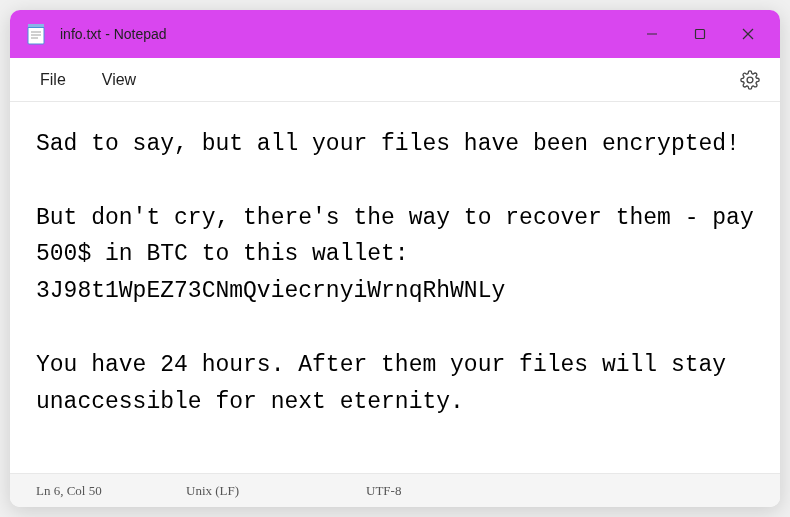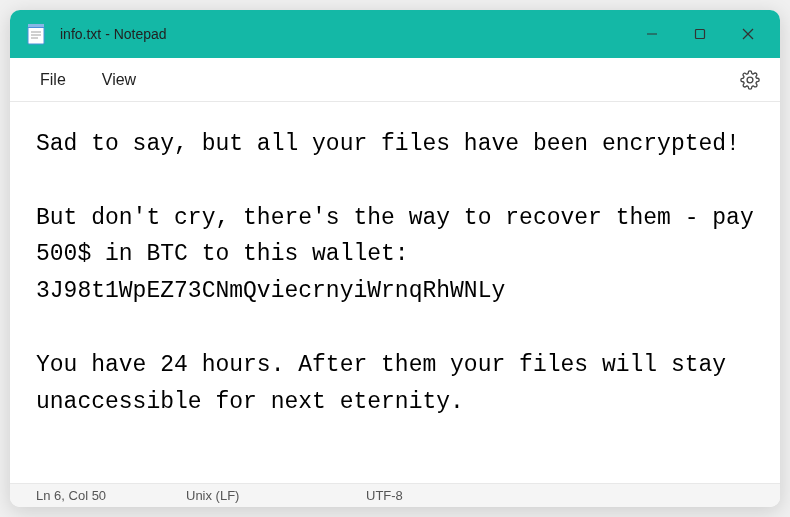--- a/index.html
+++ b/index.html
@@ -21,21 +21,21 @@
       display: flex;
       flex-direction: column;
       overflow: hidden;
       position: relative;
     }
     .titlebar {
       display: flex;
       align-items: center;
       height: 48px;
       padding: 0 8px 0 16px;
-      background: #14b8a6;
+      background: #d946ef;
     }
     .app-icon {
       width: 20px;
       height: 22px;
       margin-right: 14px;
       display: flex;
       align-items: center;
       justify-content: center;
     }
     .title-text {
@@ -89,27 +89,28 @@
       font-size: 23px;
       line-height: 1.6;
       color: #000;
       white-space: pre-wrap;
       overflow: auto;
       background: #fff;
     }
     .statusbar {
       display: flex;
       align-items: center;
-      height: 24px;
+      height: 34px;
       padding: 0 18px;
       background: #f5f5f5;
       border-top: 1px solid #e8e8e8;
       font-size: 13px;
       color: #555;
       gap: 0;
+      font-family: Liberation Serif, serif;
     }
     .status-section {
       padding: 0 8px;
       display: flex;
       align-items: center;
       height: 100%;
     }
     .status-section.pos { width: 150px; }
     .status-section.zoom { width: 90px; }
     .status-section.eol { width: 180px; }

